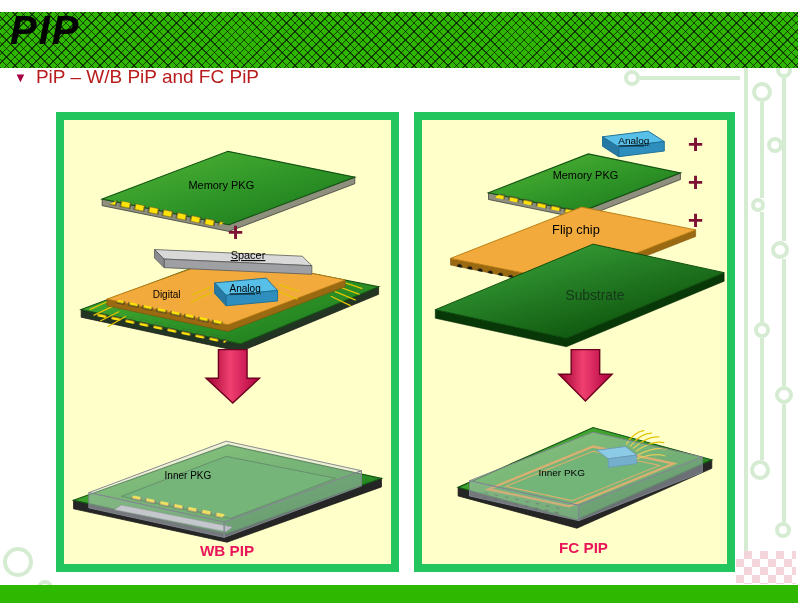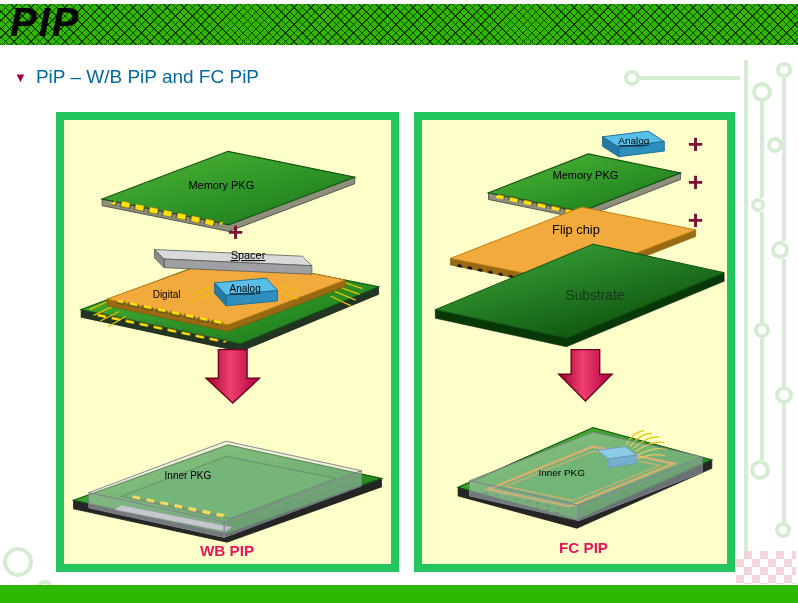--- a/index.html
+++ b/index.html
@@ -1,28 +1,28 @@
 <!DOCTYPE html>
 <html><head>
 <meta charset="utf-8">
 <style>
   html,body{margin:0;padding:0}
   body{width:798px;height:603px;position:relative;overflow:hidden;background:#ffffff;
        font-family:"Liberation Sans",sans-serif}
   .decor{position:absolute;top:0;left:0;z-index:0}
-  .banner{position:absolute;top:4px;left:0;width:798px;height:41px;z-index:2;
+  .banner{position:absolute;top:12px;left:0;width:798px;height:56px;z-index:2;
     background-color:#2FB600;
     background-image:
       repeating-linear-gradient(45deg, rgba(0,0,0,.62) 0 1px, transparent 1px 6px),
       repeating-linear-gradient(135deg, rgba(0,0,0,.62) 0 1px, transparent 1px 6px);}
   .banner-title{position:absolute;left:10px;top:-4px;font-size:40px;font-weight:bold;
     font-style:italic;color:#000;letter-spacing:2px}
   .heading{position:absolute;top:66px;left:14px;z-index:2;display:flex;align-items:center;gap:9px}
   .bullet{color:#A80040;font-size:13px;line-height:1}
-  .heading-text{font-size:19px;color:#0369a1}
+  .heading-text{font-size:19px;color:#b91c1c}
   .panel{position:absolute;top:112px;background:#FFFFC9;border:8px solid #22c55e;
     box-sizing:border-box;z-index:1}
   .panel svg{display:block;width:100%;height:100%}
   .panel-left{left:56px;width:343px;height:460px}
   .panel-right{left:414px;width:321px;height:460px}
   .watermark{position:absolute;left:736px;top:551px;width:60px;height:33px;z-index:3;opacity:.95;
     background:repeating-conic-gradient(#F2D3D9 0% 25%, #FFFFFF 0% 50%);
     background-size:16px 16px}
   .bottombar{position:absolute;left:0;top:585px;width:798px;height:18px;background:#2EB800;z-index:2}
   svg text{font-family:"Liberation Sans",sans-serif}

